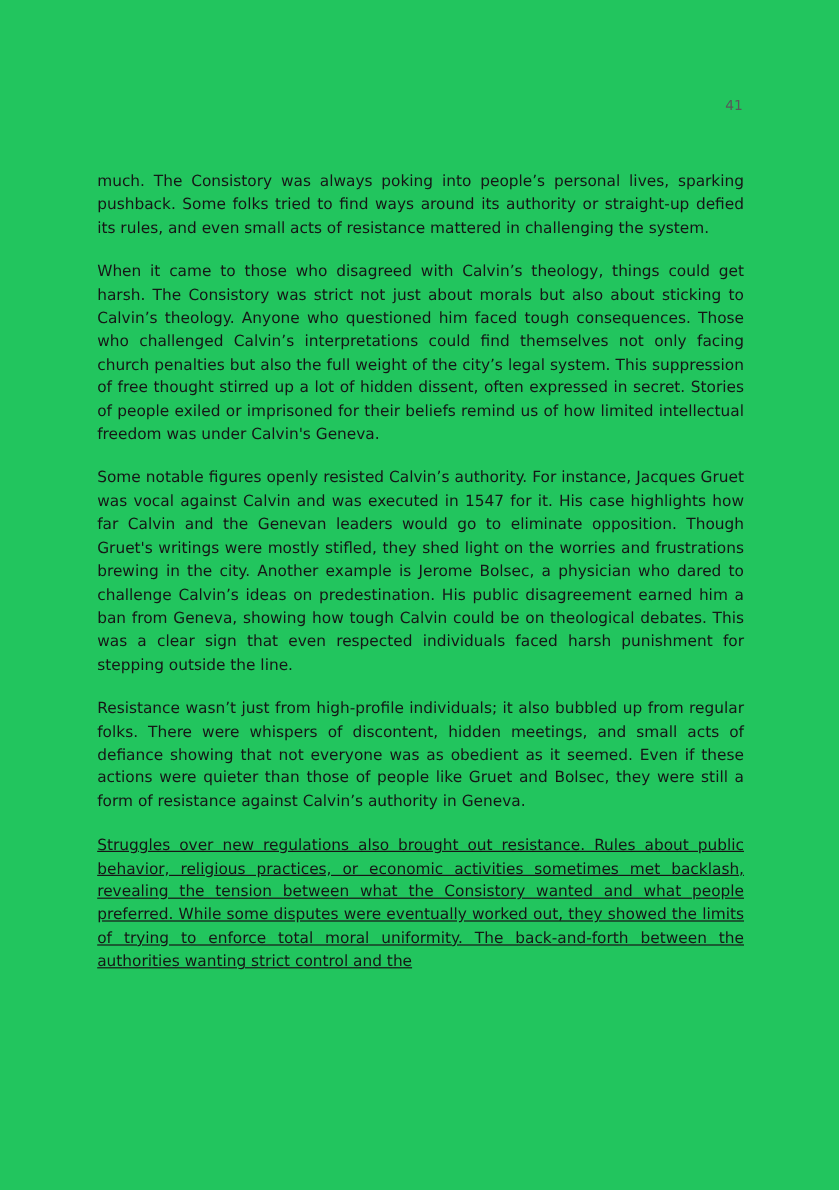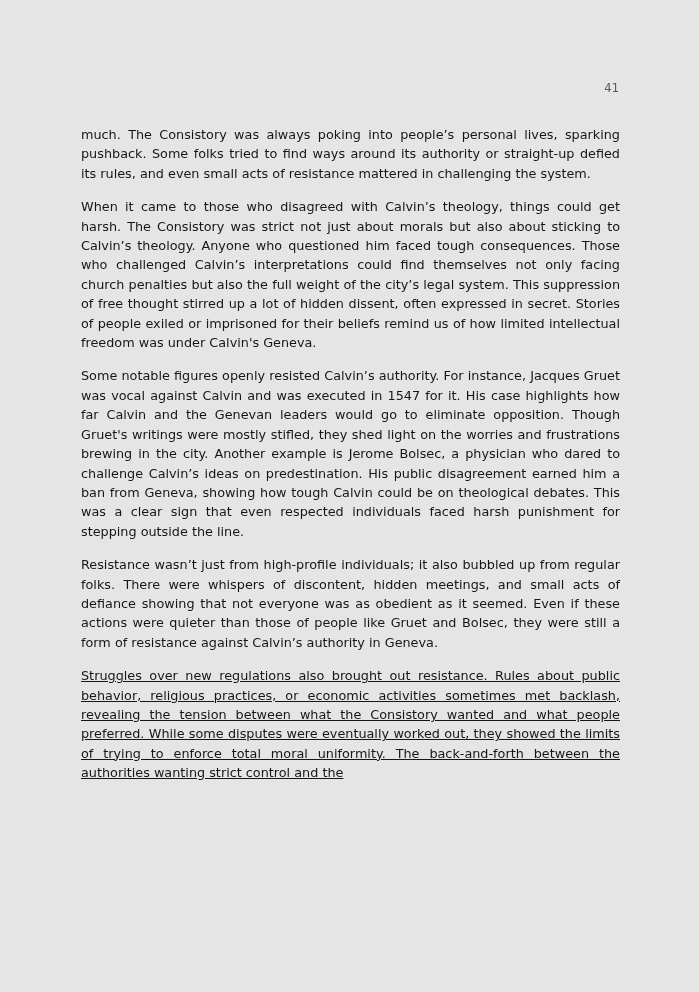--- a/index.html
+++ b/index.html
@@ -4,42 +4,42 @@
 <style>
   html, body {
     margin: 0;
     padding: 0;
     background: #ffffff;
   }
   .page {
     position: relative;
     width: 699px;
     height: 992px;
-    background: #e5e5e5;
+    background: #22c55e;
     overflow: hidden;
     font-family: "DejaVu Sans", sans-serif;
   }
   .page-number {
     position: absolute;
     top: 81px;
     left: 81px;
     width: 538px;
     text-align: right;
     font-size: 11.5px;
     line-height: 14px;
     color: #58585a;
   }
   .content {
     position: absolute;
     top: 125px;
     left: 81px;
     width: 539px;
   }
   .content p {
-    margin: 0 0 14px 0;
+    margin: 17px 0 14px 0;
     font-size: 12.8px;
     line-height: 19.4px;
     color: #161616;
     text-align: justify;
     text-justify: inter-word;
   }
   .content p:last-child {
     margin-bottom: 0;
     text-decoration: underline;
   }

